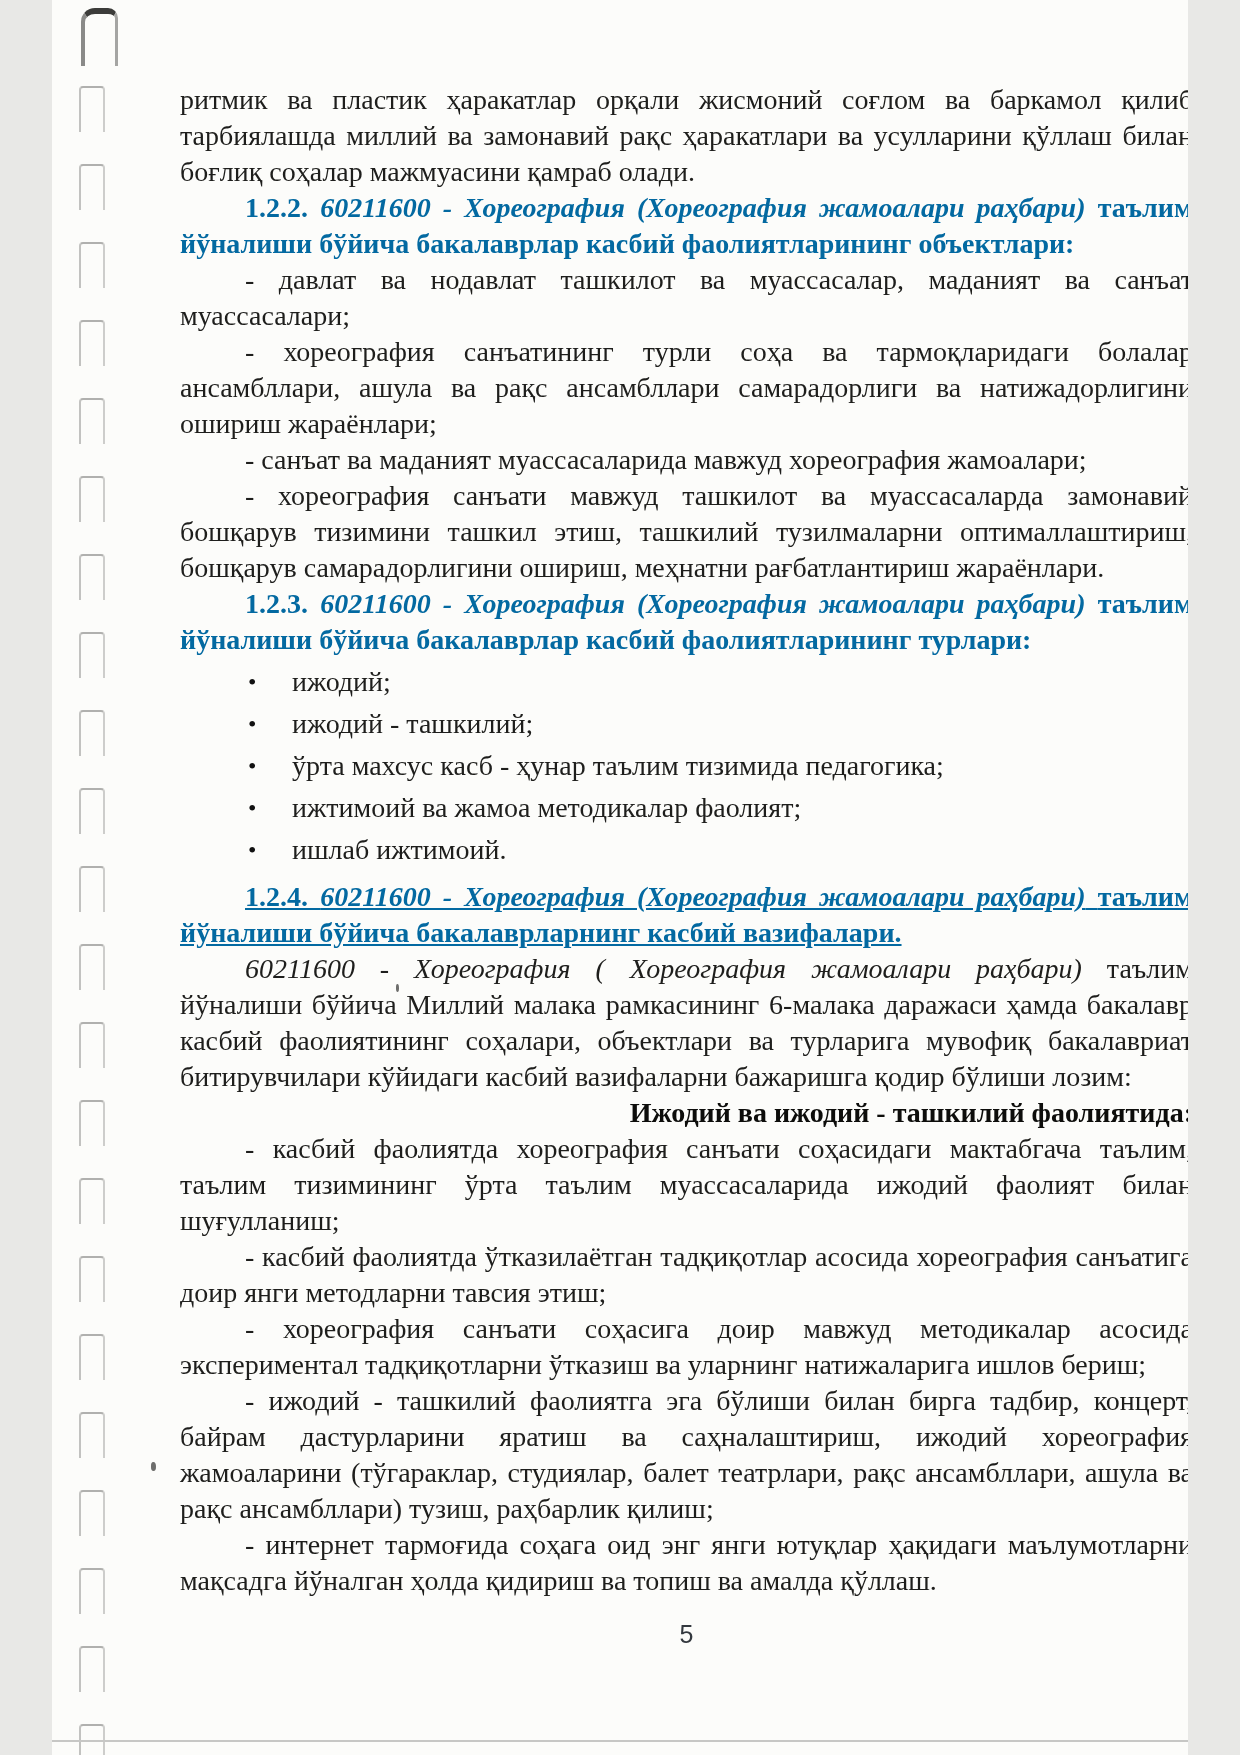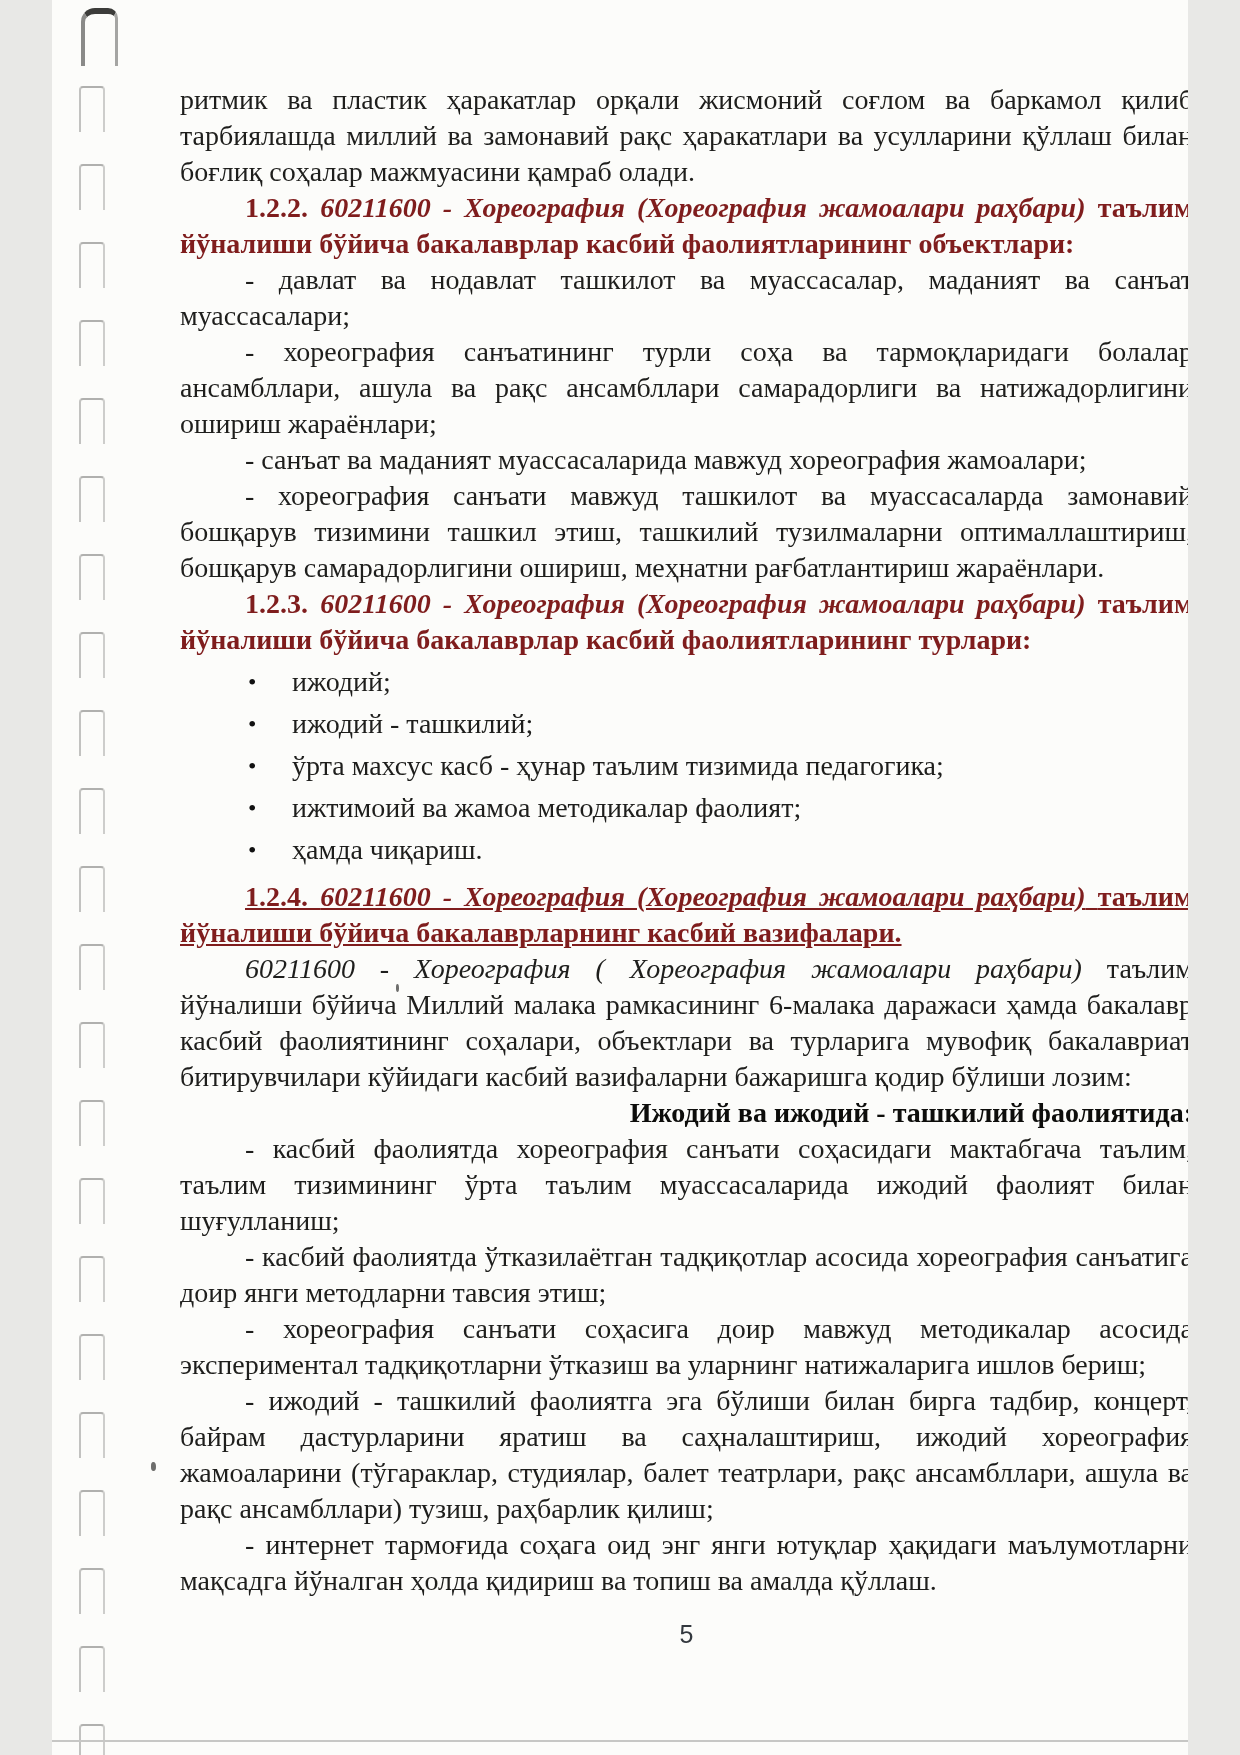--- a/index.html
+++ b/index.html
@@ -30,21 +30,21 @@
   .speck { position:absolute; background:#4a4a48; border-radius:45% 55% 50% 50%; opacity:.8; }
 
   .text-block {
     position:absolute; left:128px; top:82px; width:1013px;
     color:#1e1e1c;
     font-size:28px; line-height:36px;
     text-align:justify;
   }
   p { margin:0; padding:0; }
   .indent { text-indent:65px; }
-  .heading { font-weight:bold; color:#7f1d1d; }
+  .heading { font-weight:bold; color:#0369a1; }
   .hcode { font-style:italic; }
   .bullet-list { list-style:none; margin:3px 0 8px 0; padding:0; }
   .bullet-list li { position:relative; padding-left:112px; line-height:42px; text-align:left; }
   .bullet { position:absolute; left:68px; top:0; font-size:24px; color:#111; }
   .mt { margin-top:8px;text-decoration:underline; }
   .sub-heading { font-weight:bold; color:#0d0d0b; text-indent:74px; text-align:right; }
   .ital { font-style:italic;margin-top:40px; }
 
   .page-number {
     position:absolute; left:128px; top:1620px; width:1013px;
@@ -99,21 +99,21 @@
     <p class="indent">- санъат ва маданият  муассасаларида мавжуд хореография жамоалари;</p>
     <p class="indent">- хореография санъати мавжуд ташкилот ва муассасаларда замонавий бошқарув тизимини ташкил этиш, ташкилий тузилмаларни оптималлаштириш, бошқарув самарадорлигини ошириш, меҳнатни рағбатлантириш жараёнлари.</p>
 
     <p class="indent heading"><span>1.2.3.</span> <span class="hcode">60211600 -  Хореография (Хореография жамоалари раҳбари)</span> <span>таълим йўналиши бўйича бакалаврлар касбий фаолиятларининг турлари:</span></p>
 
     <ul class="bullet-list">
       <li><span class="bullet">•</span><span>ижодий;</span></li>
       <li><span class="bullet">•</span><span>ижодий - ташкилий;</span></li>
       <li><span class="bullet">•</span><span>ўрта махсус касб - ҳунар таълим тизимида педагогика;</span></li>
       <li><span class="bullet">•</span><span>ижтимоий ва жамоа методикалар фаолият;</span></li>
-      <li><span class="bullet">•</span><span>ҳамда чиқариш.</span></li>
+      <li><span class="bullet">•</span><span>ишлаб ижтимоий.</span></li>
     </ul>
 
     <p class="indent heading mt"><span>1.2.4.</span> <span class="hcode">60211600 -  Хореография (Хореография жамоалари раҳбари)</span> <span>таълим йўналиши бўйича бакалаврларнинг касбий вазифалари.</span></p>
 
     <p class="indent"><span class="ital">60211600 -  Хореография ( Хореография жамоалари раҳбари)</span> <span>таълим йўналиши бўйича Миллий малака  рамкасининг 6-малака даражаси ҳамда бакалавр касбий фаолиятининг соҳалари, объектлари ва турларига мувофиқ бакалавриат битирувчилари кўйидаги касбий вазифаларни бажаришга қодир бўлиши лозим:</span></p>
 
     <p class="sub-heading">Ижодий ва  ижодий - ташкилий фаолиятида:</p>
 
     <p class="indent">- касбий фаолиятда хореография санъати соҳасидаги  мактабгача таълим, таълим тизимининг ўрта таълим муассасаларида ижодий фаолият билан шуғулланиш;</p>
     <p class="indent">- касбий фаолиятда ўтказилаётган тадқиқотлар асосида хореография санъатига доир янги методларни тавсия этиш;</p>

